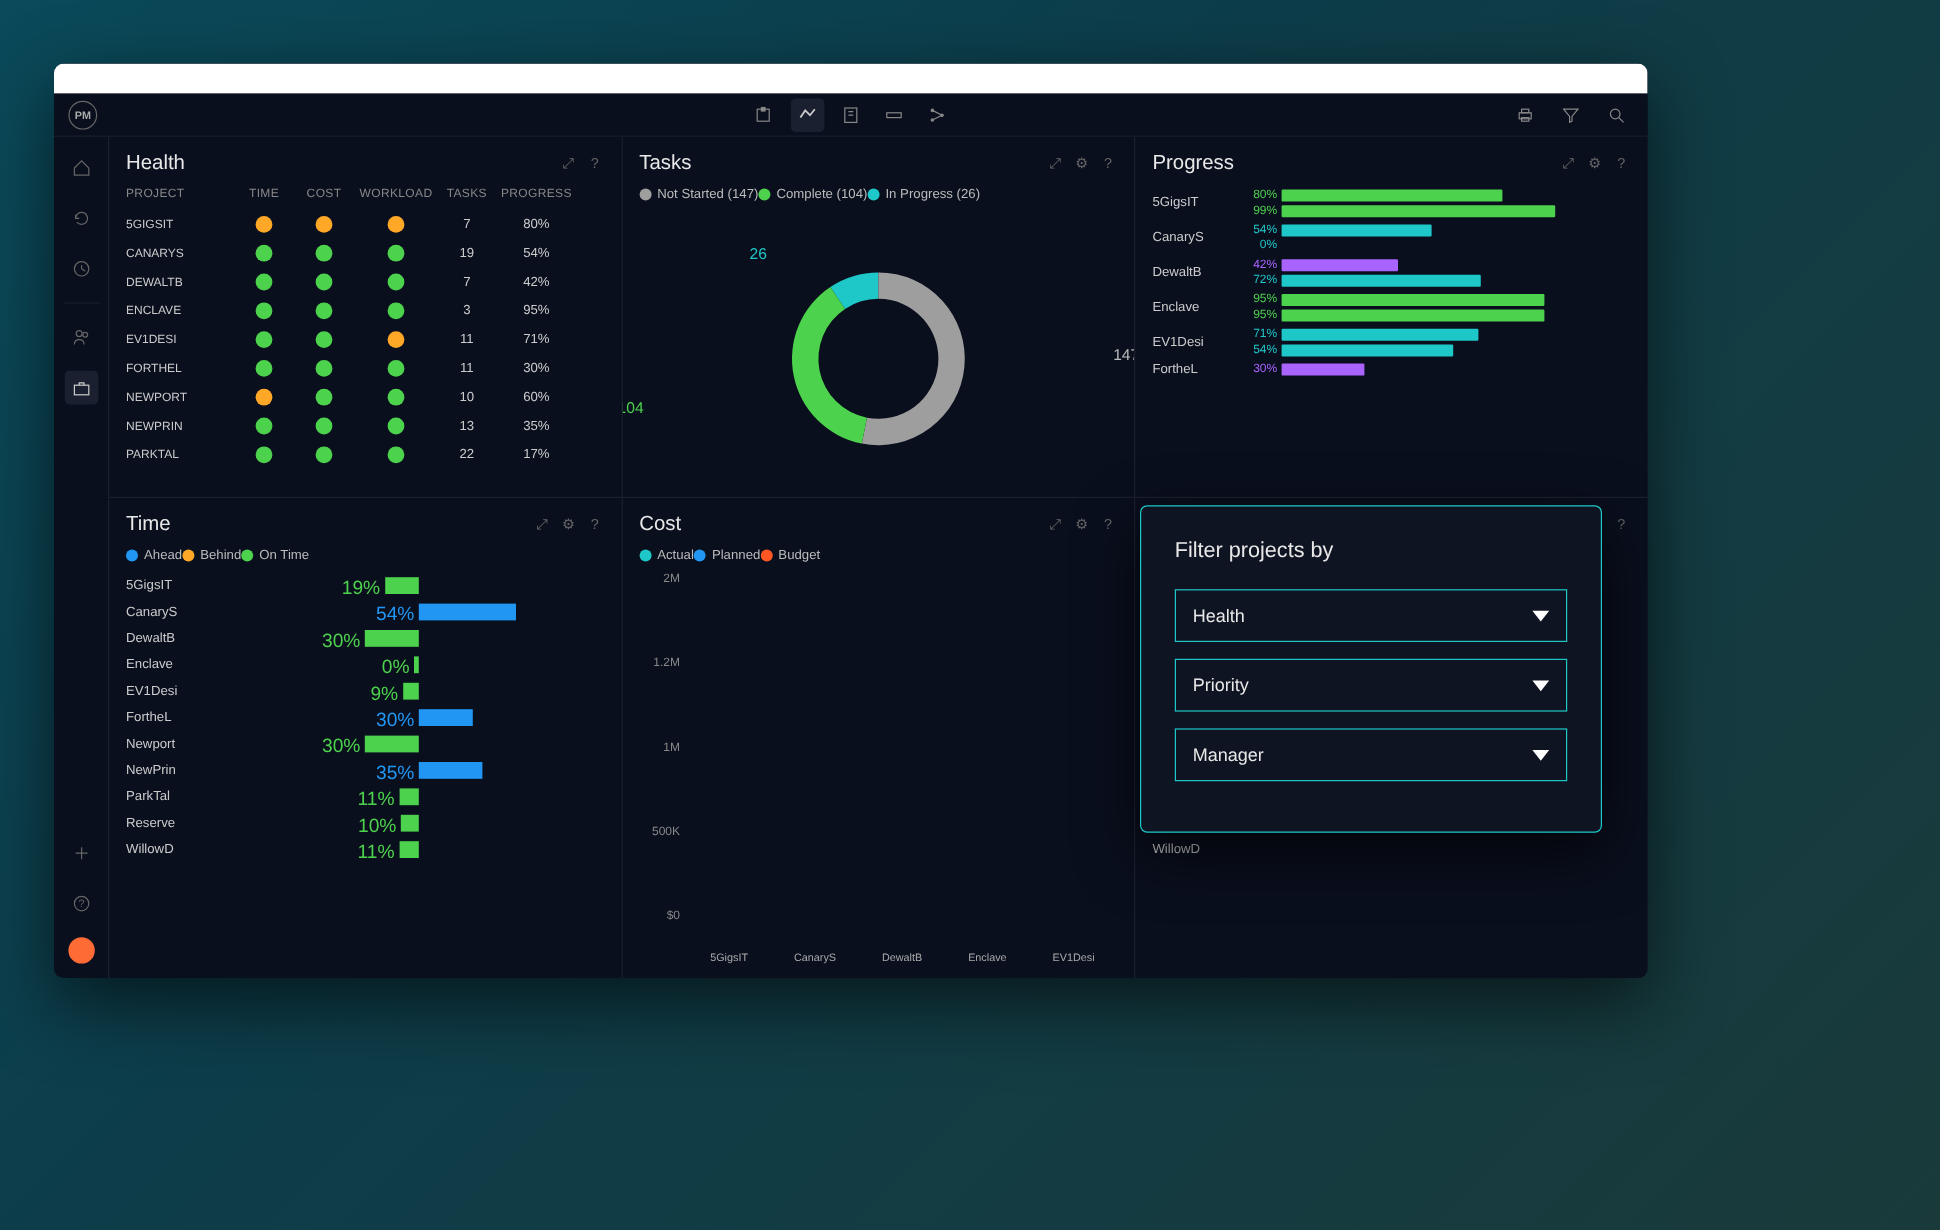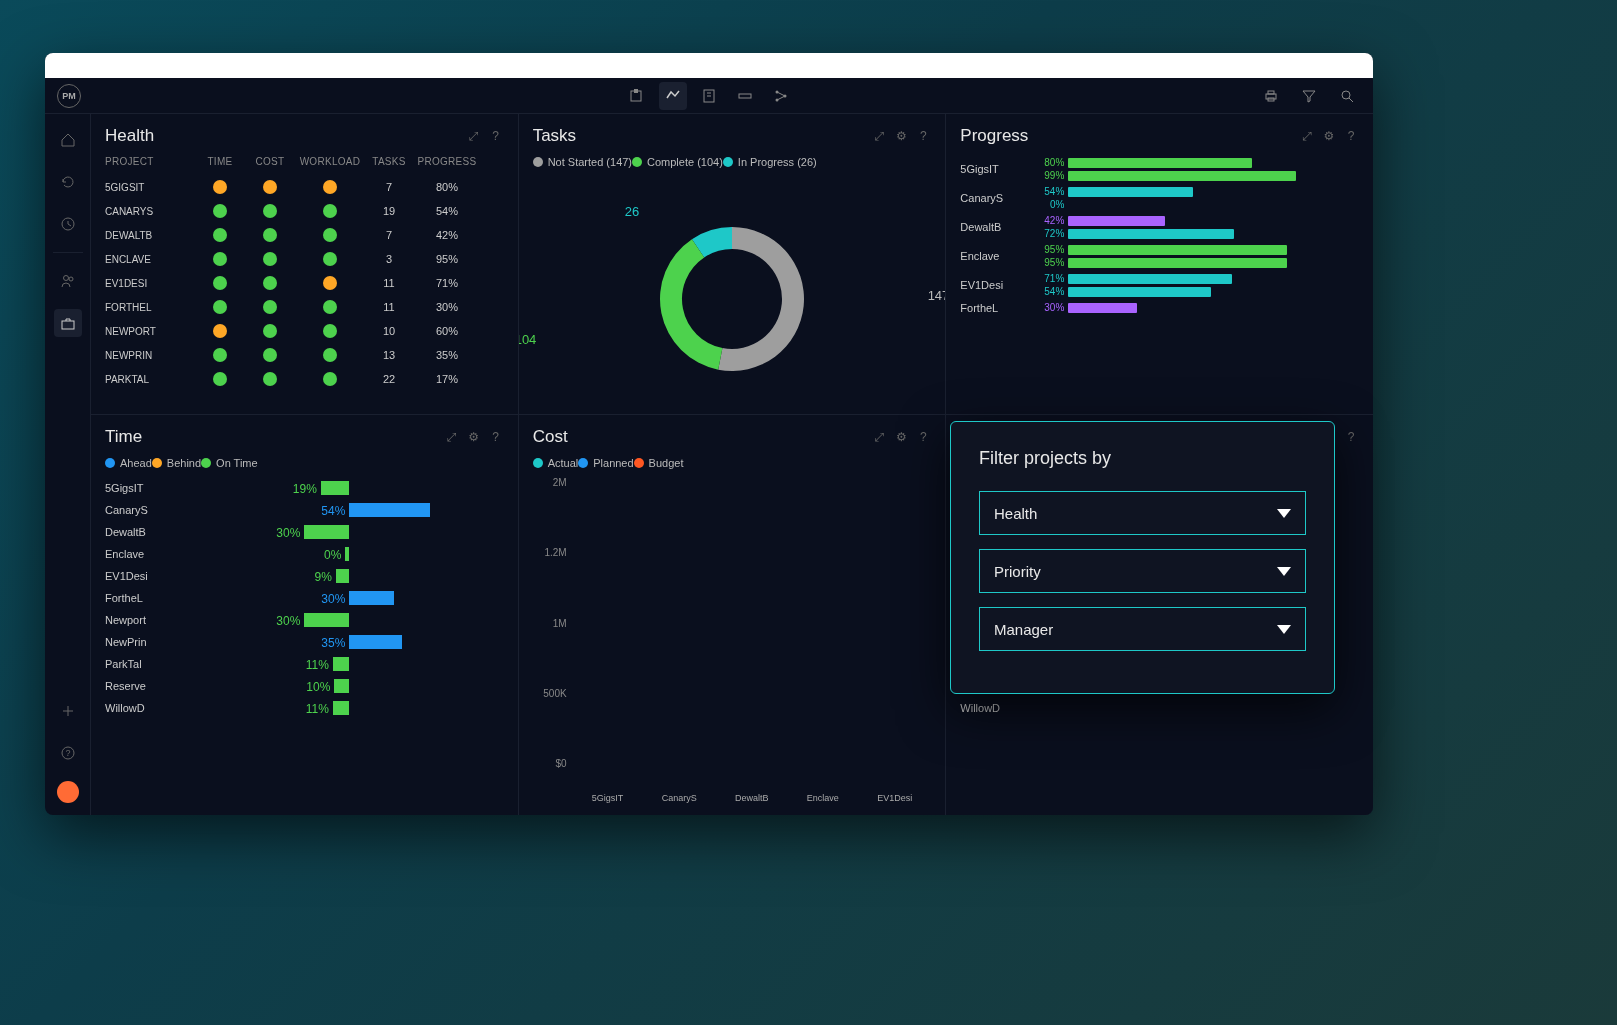--- a/index.html
+++ b/index.html
@@ -182,21 +182,21 @@
   display:flex; align-items:center; height:22px;
 }
 .time-proj { width:90px; font-size:11px; color:#ccc; }
 .time-track {
   flex:1; position:relative; height:14px;
 }
 .time-bar { position:absolute; height:14px; top:0; }
 .time-bar.left { right:50%; background:#4dd24d; }
 .time-bar.right { left:50%; background:#2196f3; }
 .time-bar-pct {
-  position:absolute; font-size:12px; top:1px;
+  position:absolute; font-size:16px; top:1px;
 }
 .cost-chart {
   flex:1; display:flex; flex-direction:column;
 }
 .cost-plot {
   flex:1; display:flex; align-items:flex-end;
   padding-left:40px; position:relative;
 }
 .cost-yaxis {
   position:absolute; left:0; top:0; bottom:20px; width:34px;

